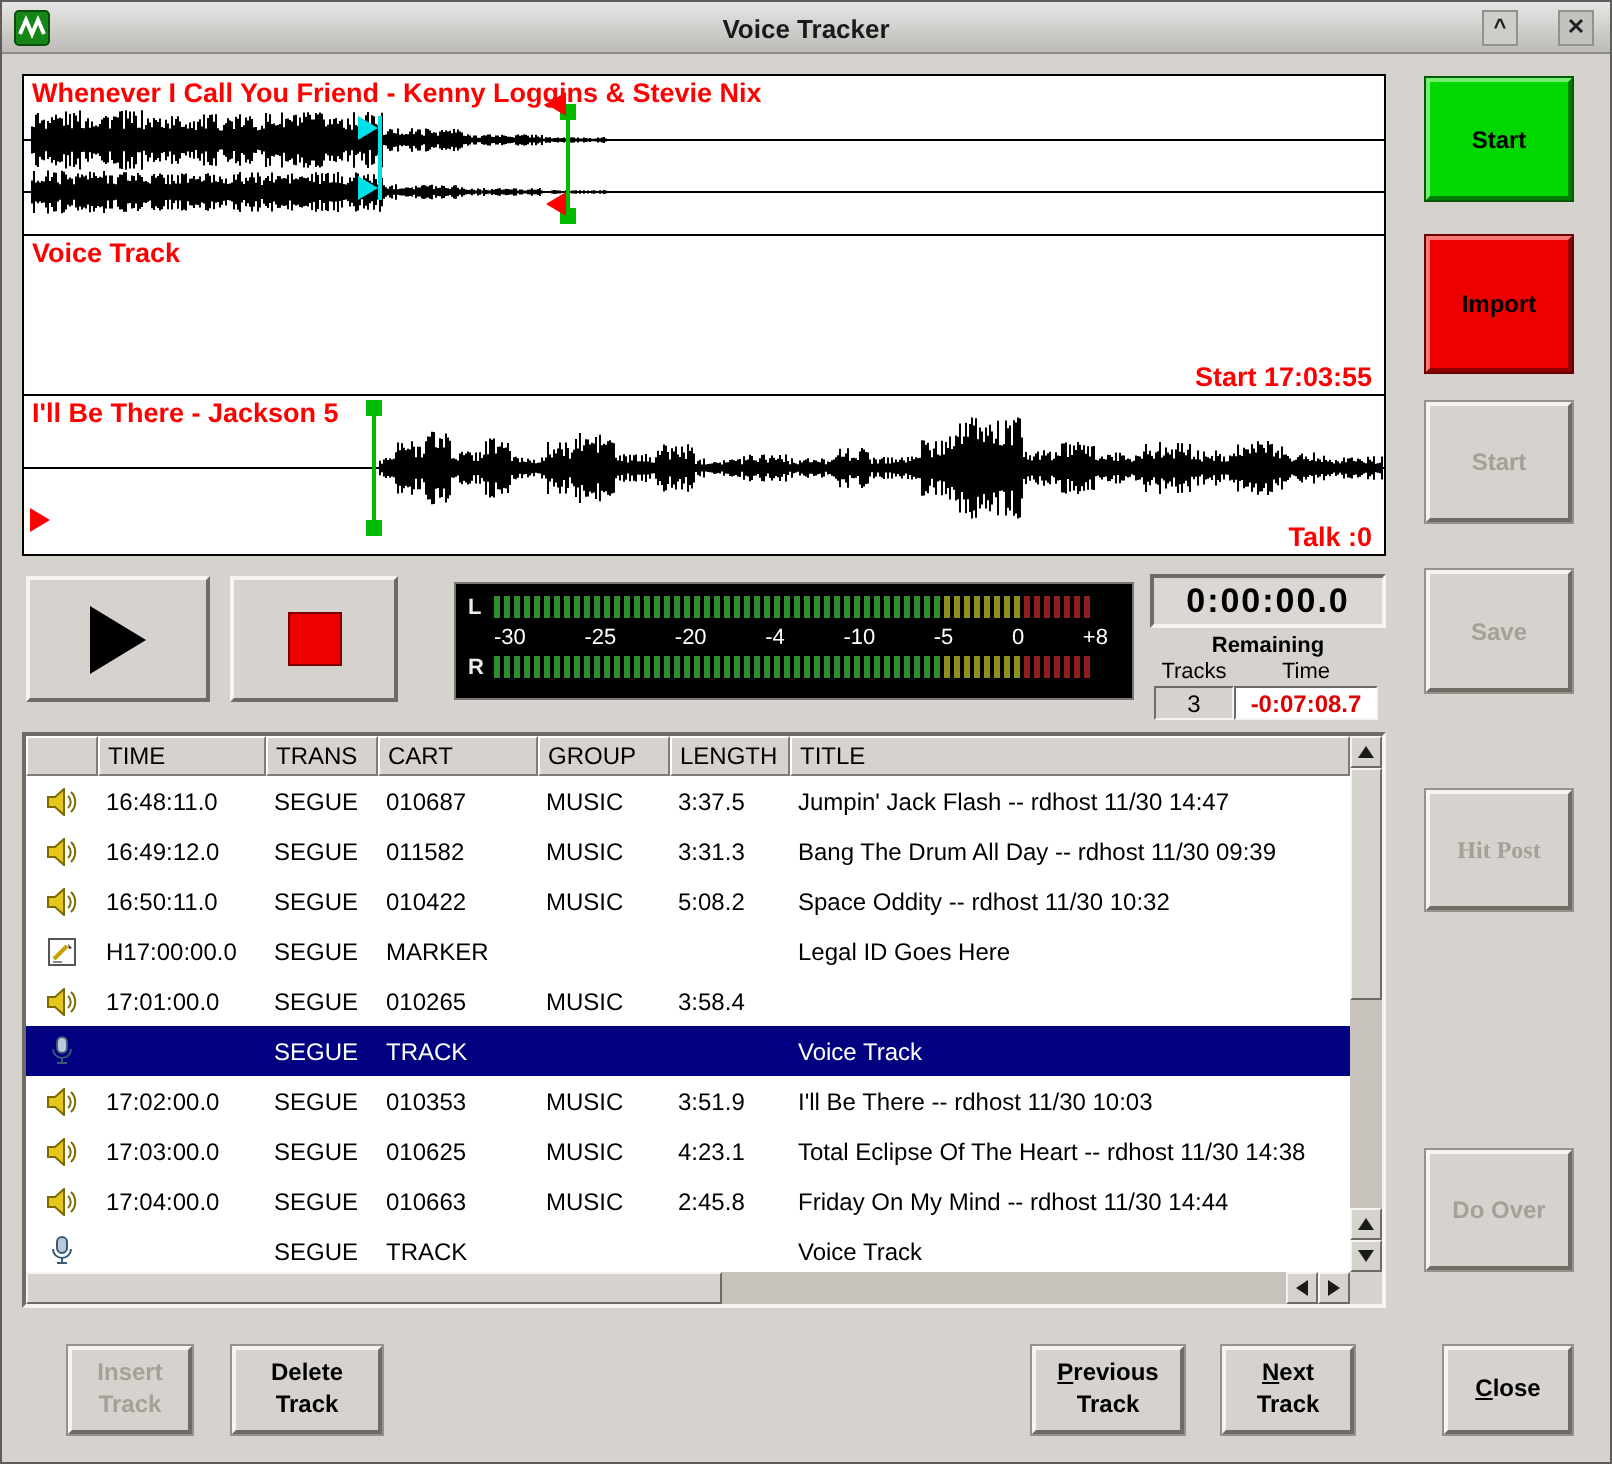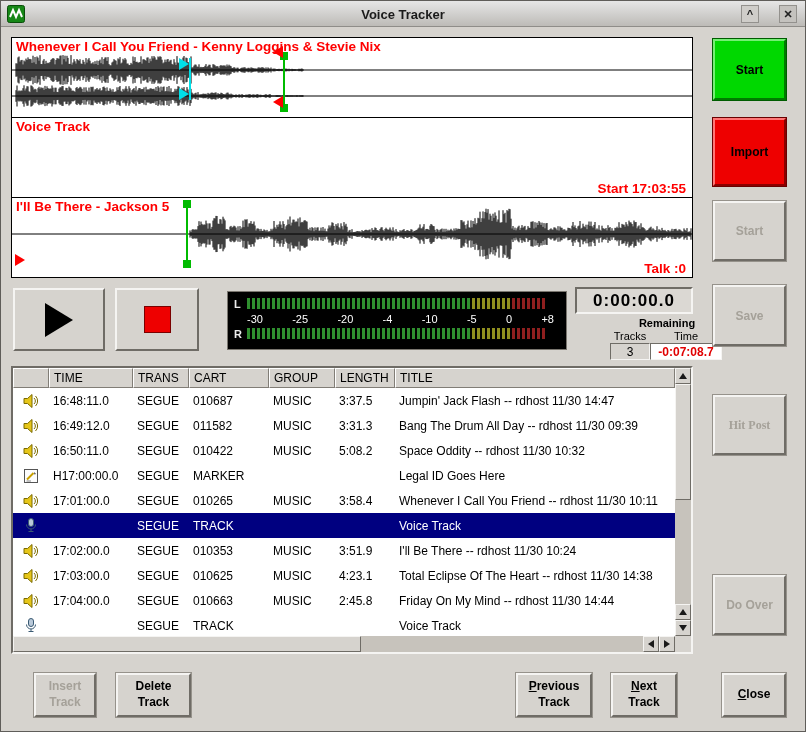--- a/index.html
+++ b/index.html
@@ -46,21 +46,21 @@
   .meter-label{color:#ececec;font-size:11px;font-weight:bold;width:13px;}
   .seg{width:3px;height:11px;margin-right:2px;}
   .seg.g{background:#2f8f2f;}
   .seg.y{background:#8f8f1f;}
   .seg.r{background:#8f1f1f;}
   .meter-scale{display:flex;justify-content:space-between;color:#fff;font-size:11px;
     margin:2px 6px 2px 13px;height:13px;align-items:center;}
 
   .clock{position:absolute;left:574px;top:286px;width:118px;height:27px;background:#dbd8d3;
     display:grid;place-items:center;font-size:17px;font-weight:bold;color:#000;letter-spacing:1px;}
-  .remaining{position:absolute;left:574px;top:316px;width:118px;text-align:center;margin-left:33px;}
+  .remaining{position:absolute;left:574px;top:316px;width:118px;text-align:center;}
   .rem-title{font-size:11px;font-weight:bold;color:#000;}
   .rem-cols{display:flex;justify-content:flex-start;padding:0 2px;margin-top:1px;}
   .rem-col{display:flex;flex-direction:column;align-items:center;}
   .rem-label{font-size:11px;color:#000;}
   .rem-box{margin-top:1px;height:17px;display:grid;place-items:center;font-size:12px;background:#d6d3ce;
     border-top:1px solid #6f6c66;border-left:1px solid #6f6c66;border-bottom:1px solid #f5f4f2;border-right:1px solid #f5f4f2;}
   .rem-box.tracks{width:40px;color:#000;}
   .rem-box.time{width:72px;color:#e00000;background:#fff;font-weight:bold;}
 
   
@@ -406,21 +406,20 @@
               <polygon points="1,4.5 4.5,4.5 9,0.5 9,13.5 4.5,9.5 1,9.5" fill="#e6c619" stroke="#7a6a00"></polygon>
               <path d="M11 4 a4 4 0 0 1 0 6" fill="none" stroke="#7a6a00"></path>
               <path d="M12.5 2 a7 7 0 0 1 0 10" fill="none" stroke="#7a6a00"></path>
             </svg>
           </div>
           <div class="td td-time">17:01:00.0</div>
           <div class="td td-trans">SEGUE</div>
           <div class="td td-cart">010265</div>
           <div class="td td-group">MUSIC</div>
           <div class="td td-length">3:58.4</div>
-          <div class="td td-title">Whenever I Call You Friend -- rdhost 11/30 10:11</div>
         </div>
         <div class="tr selected">
           <div class="td icon-cell">
             <svg width="12" height="15" viewBox="0 0 12 15">
               <rect x="3.5" y="0.5" width="5" height="8" rx="2.5" fill="#b9c9d9" stroke="#3a5a73"></rect>
               <path d="M1.5 6.5 a4.5 4.5 0 0 0 9 0" fill="none" stroke="#3a5a73"></path>
               <line x1="6" y1="11" x2="6" y2="13" stroke="#3a5a73"></line>
               <line x1="3.5" y1="13.5" x2="8.5" y2="13.5" stroke="#3a5a73"></line>
             </svg>
           </div>
@@ -437,21 +436,21 @@
               <polygon points="1,4.5 4.5,4.5 9,0.5 9,13.5 4.5,9.5 1,9.5" fill="#e6c619" stroke="#7a6a00"></polygon>
               <path d="M11 4 a4 4 0 0 1 0 6" fill="none" stroke="#7a6a00"></path>
               <path d="M12.5 2 a7 7 0 0 1 0 10" fill="none" stroke="#7a6a00"></path>
             </svg>
           </div>
           <div class="td td-time">17:02:00.0</div>
           <div class="td td-trans">SEGUE</div>
           <div class="td td-cart">010353</div>
           <div class="td td-group">MUSIC</div>
           <div class="td td-length">3:51.9</div>
-          <div class="td td-title">I'll Be There -- rdhost 11/30 10:24</div>
+          <div class="td td-title">I'll Be There -- rdhost 11/30 10:03</div>
         </div>
         <div class="tr">
           <div class="td icon-cell">
             <svg width="16" height="14" viewBox="0 0 16 14">
               <polygon points="1,4.5 4.5,4.5 9,0.5 9,13.5 4.5,9.5 1,9.5" fill="#e6c619" stroke="#7a6a00"></polygon>
               <path d="M11 4 a4 4 0 0 1 0 6" fill="none" stroke="#7a6a00"></path>
               <path d="M12.5 2 a7 7 0 0 1 0 10" fill="none" stroke="#7a6a00"></path>
             </svg>
           </div>
           <div class="td td-time">17:03:00.0</div>

